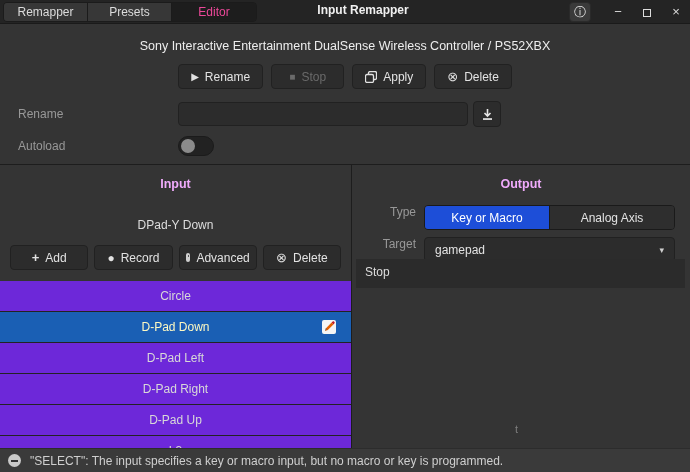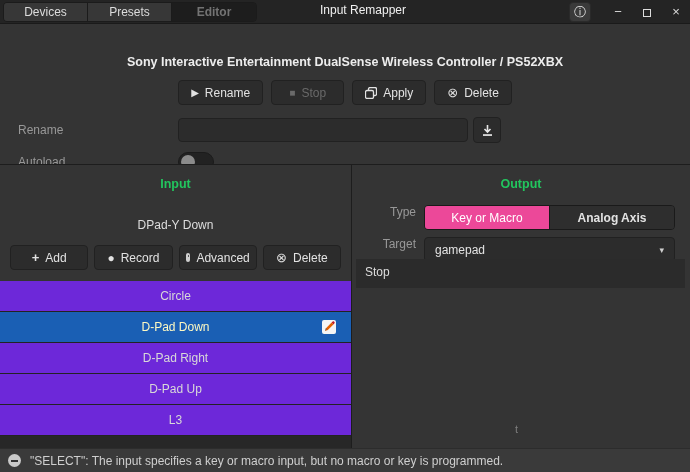--- a/index.html
+++ b/index.html
@@ -20,25 +20,25 @@
   }
   .tabs {
     position:absolute; left:3px; top:2px; height:20px; display:flex;
     border:1px solid #1b1b1b; border-radius:4px; overflow:hidden;
   }
   .tab {
     width:84px; height:100%; background:#373737; color:#dcdcdc;
     border:none; border-right:1px solid #1b1b1b; font:inherit; cursor:pointer;
   }
   .tab:last-child { border-right:none; }
-  .tab.active { background:#1d1d1d; color:#737373;font-weight:bold; }
+  .tab.active { background:#1d1d1d; color:#ec4899; }
   .win-title {
     position:absolute; left:0; right:0; top:0; height:20px;
     display:flex; align-items:center; justify-content:center;
-    font-weight:normal; color:#f0f0f0; pointer-events:none;padding-left:36px;
+    font-weight:bold; color:#f0f0f0; pointer-events:none;padding-left:36px;
   }
   .win-controls {
     position:absolute; right:4px; top:0; height:24px;
     display:flex; align-items:center; gap:9px;
   }
   .info-btn {
     width:22px; height:20px; background:#3a3a3a; border:1px solid #2a2a2a;
     border-radius:4px; color:#e6e6e6; font-size:12px; line-height:18px;
     text-align:center; cursor:pointer; margin-right:8px;
   }
@@ -47,21 +47,21 @@
     font-size:13px; line-height:20px; text-align:center; cursor:pointer;
   }
   .max-glyph {
     display:inline-block; width:8px; height:8px;
     border:1.5px solid #dddddd; vertical-align:middle;
   }
 
   
   .topsec { position:absolute; top:25px; left:0; right:0; height:138px; background:#343434; }
   .device-title {
-    margin-top:30px; text-align:center; font-weight:bold; color:#ededed;
+    margin-top:14px; text-align:center; font-weight:normal; color:#ededed;
     font-size:12.5px;
   }
   .actions-row { margin-top:11px; display:flex; justify-content:center; gap:8px; }
   .btn {
     height:25px; min-width:73px; padding:0 12px;
     background:#2c2c2c; border:1px solid #212121; border-radius:4px;
     color:#e2e2e2; font:inherit; cursor:pointer;
     display:inline-flex; align-items:center; justify-content:center; gap:6px;
   }
   .btn .glyph { font-size:10px; line-height:1; }
@@ -88,21 +88,21 @@
     border-radius:50%; background:#8b8b8b;
   }
 
   
   .panels {
     position:absolute; top:164px; left:0; right:0; bottom:24px;
     display:flex; border-top:1px solid #1d1d1d;
   }
   .panel-left { width:352px; border-right:1px solid #1d1d1d; position:relative; background:#343434; }
   .panel-right { flex:1; position:relative; background:#343434; }
-  .panel-title { margin-top:12px; text-align:center; font-weight:bold; color:#22c55e; font-size:12.5px; }
+  .panel-title { margin-top:12px; text-align:center; font-weight:bold; color:#f0abfc; font-size:12.5px; }
   .current-input { margin-top:27px; text-align:center; color:#dddddd; }
   .input-btn-row { display:flex; gap:6px; padding:0 10px; margin-top:13px; }
   .input-btn-row .btn { flex:1; min-width:0; padding:0 6px; }
 
   .mapping-list { margin-top:11px; background:#272727; height:186px; overflow:hidden; }
   .list-row {
     height:31px; display:flex; align-items:center; justify-content:center;
     background:#6d28d9; border-bottom:1px solid #232323; color:#d8d8d8;
     position:relative; cursor:pointer;
   }
@@ -123,22 +123,22 @@
   .out-row { display:flex; align-items:flex-start; margin-top:12px; }
   .out-label { width:72px; text-align:right; color:#989898; padding-right:8px; }
   .segmented {
     display:flex; width:251px; height:25px;
     border:1px solid #1a1a1a; border-radius:4px; overflow:hidden;
   }
   .seg {
     flex:1; border:none; font:inherit; color:#e2e2e2; background:#2e2e2e;
     cursor:pointer; border-right:1px solid #1a1a1a;
   }
-  .seg:last-child { border-right:none;font-weight:bold; }
-  .seg.active { background:#ec4899; color:#ffffff; }
+  .seg:last-child { border-right:none; }
+  .seg.active { background:#1d4ed8; color:#ffffff; }
   .dropdown {
     width:251px; height:25px; background:#2c2c2c; border:1px solid #212121;
     border-radius:4px; display:flex; align-items:center; padding:0 10px;
     cursor:pointer; color:#e2e2e2;
   }
   .dropdown .caret { margin-left:auto; font-size:9px; color:#d0d0d0; }
   .code-box {
     position:absolute; left:4px; right:5px; top:94px; height:29px;
     background:#2b2b2b; padding:6px 9px; color:#dddddd;
   }
@@ -159,21 +159,21 @@
     background:#333333;
   }
   .status-text { color:#cfcfcf; white-space:nowrap; overflow:hidden; }
 </style>
 </head>
 <body>
 
 <header class="titlebar">
   <div class="win-title">Input Remapper</div>
   <div class="tabs">
-    <button class="tab">Devices</button>
+    <button class="tab">Remapper</button>
     <button class="tab">Presets</button>
     <button class="tab active">Editor</button>
   </div>
   <div class="win-controls">
     <button class="info-btn"><span>ⓘ</span></button>
     <button class="wbtn"><span>−</span></button>
     <button class="wbtn"><span class="max-glyph"></span></button>
     <button class="wbtn"><span>×</span></button>
   </div>
 </header>
@@ -260,20 +260,23 @@
         <span class="edit-icon">
           <svg width="16" height="16" viewBox="0 0 16 16">
               <rect x="1" y="1" width="14" height="14" rx="2" fill="#f5f5f5"></rect>
               <path d="M4 12 L5 9.2 L10.6 3.6 L12.4 5.4 L6.8 11 Z" fill="#e66100"></path>
               <path d="M10.6 3.6 L11.7 2.5 C12 2.2 12.6 2.2 12.9 2.5 L13.5 3.1 C13.8 3.4 13.8 4 13.5 4.3 L12.4 5.4 Z" fill="#c01c28"></path>
               <path d="M4 12 L5 9.2 L5.9 10.1 Z" fill="#5e5c64"></path>
             </svg>
         </span>
       </div>
       <div class="list-row">
+        <span>D-Pad Left</span>
+      </div>
+      <div class="list-row">
         <span>D-Pad Right</span>
       </div>
       <div class="list-row">
         <span>D-Pad Up</span>
       </div>
       <div class="list-row">
         <span>L3</span>
       </div>
     </div>
   </div>

